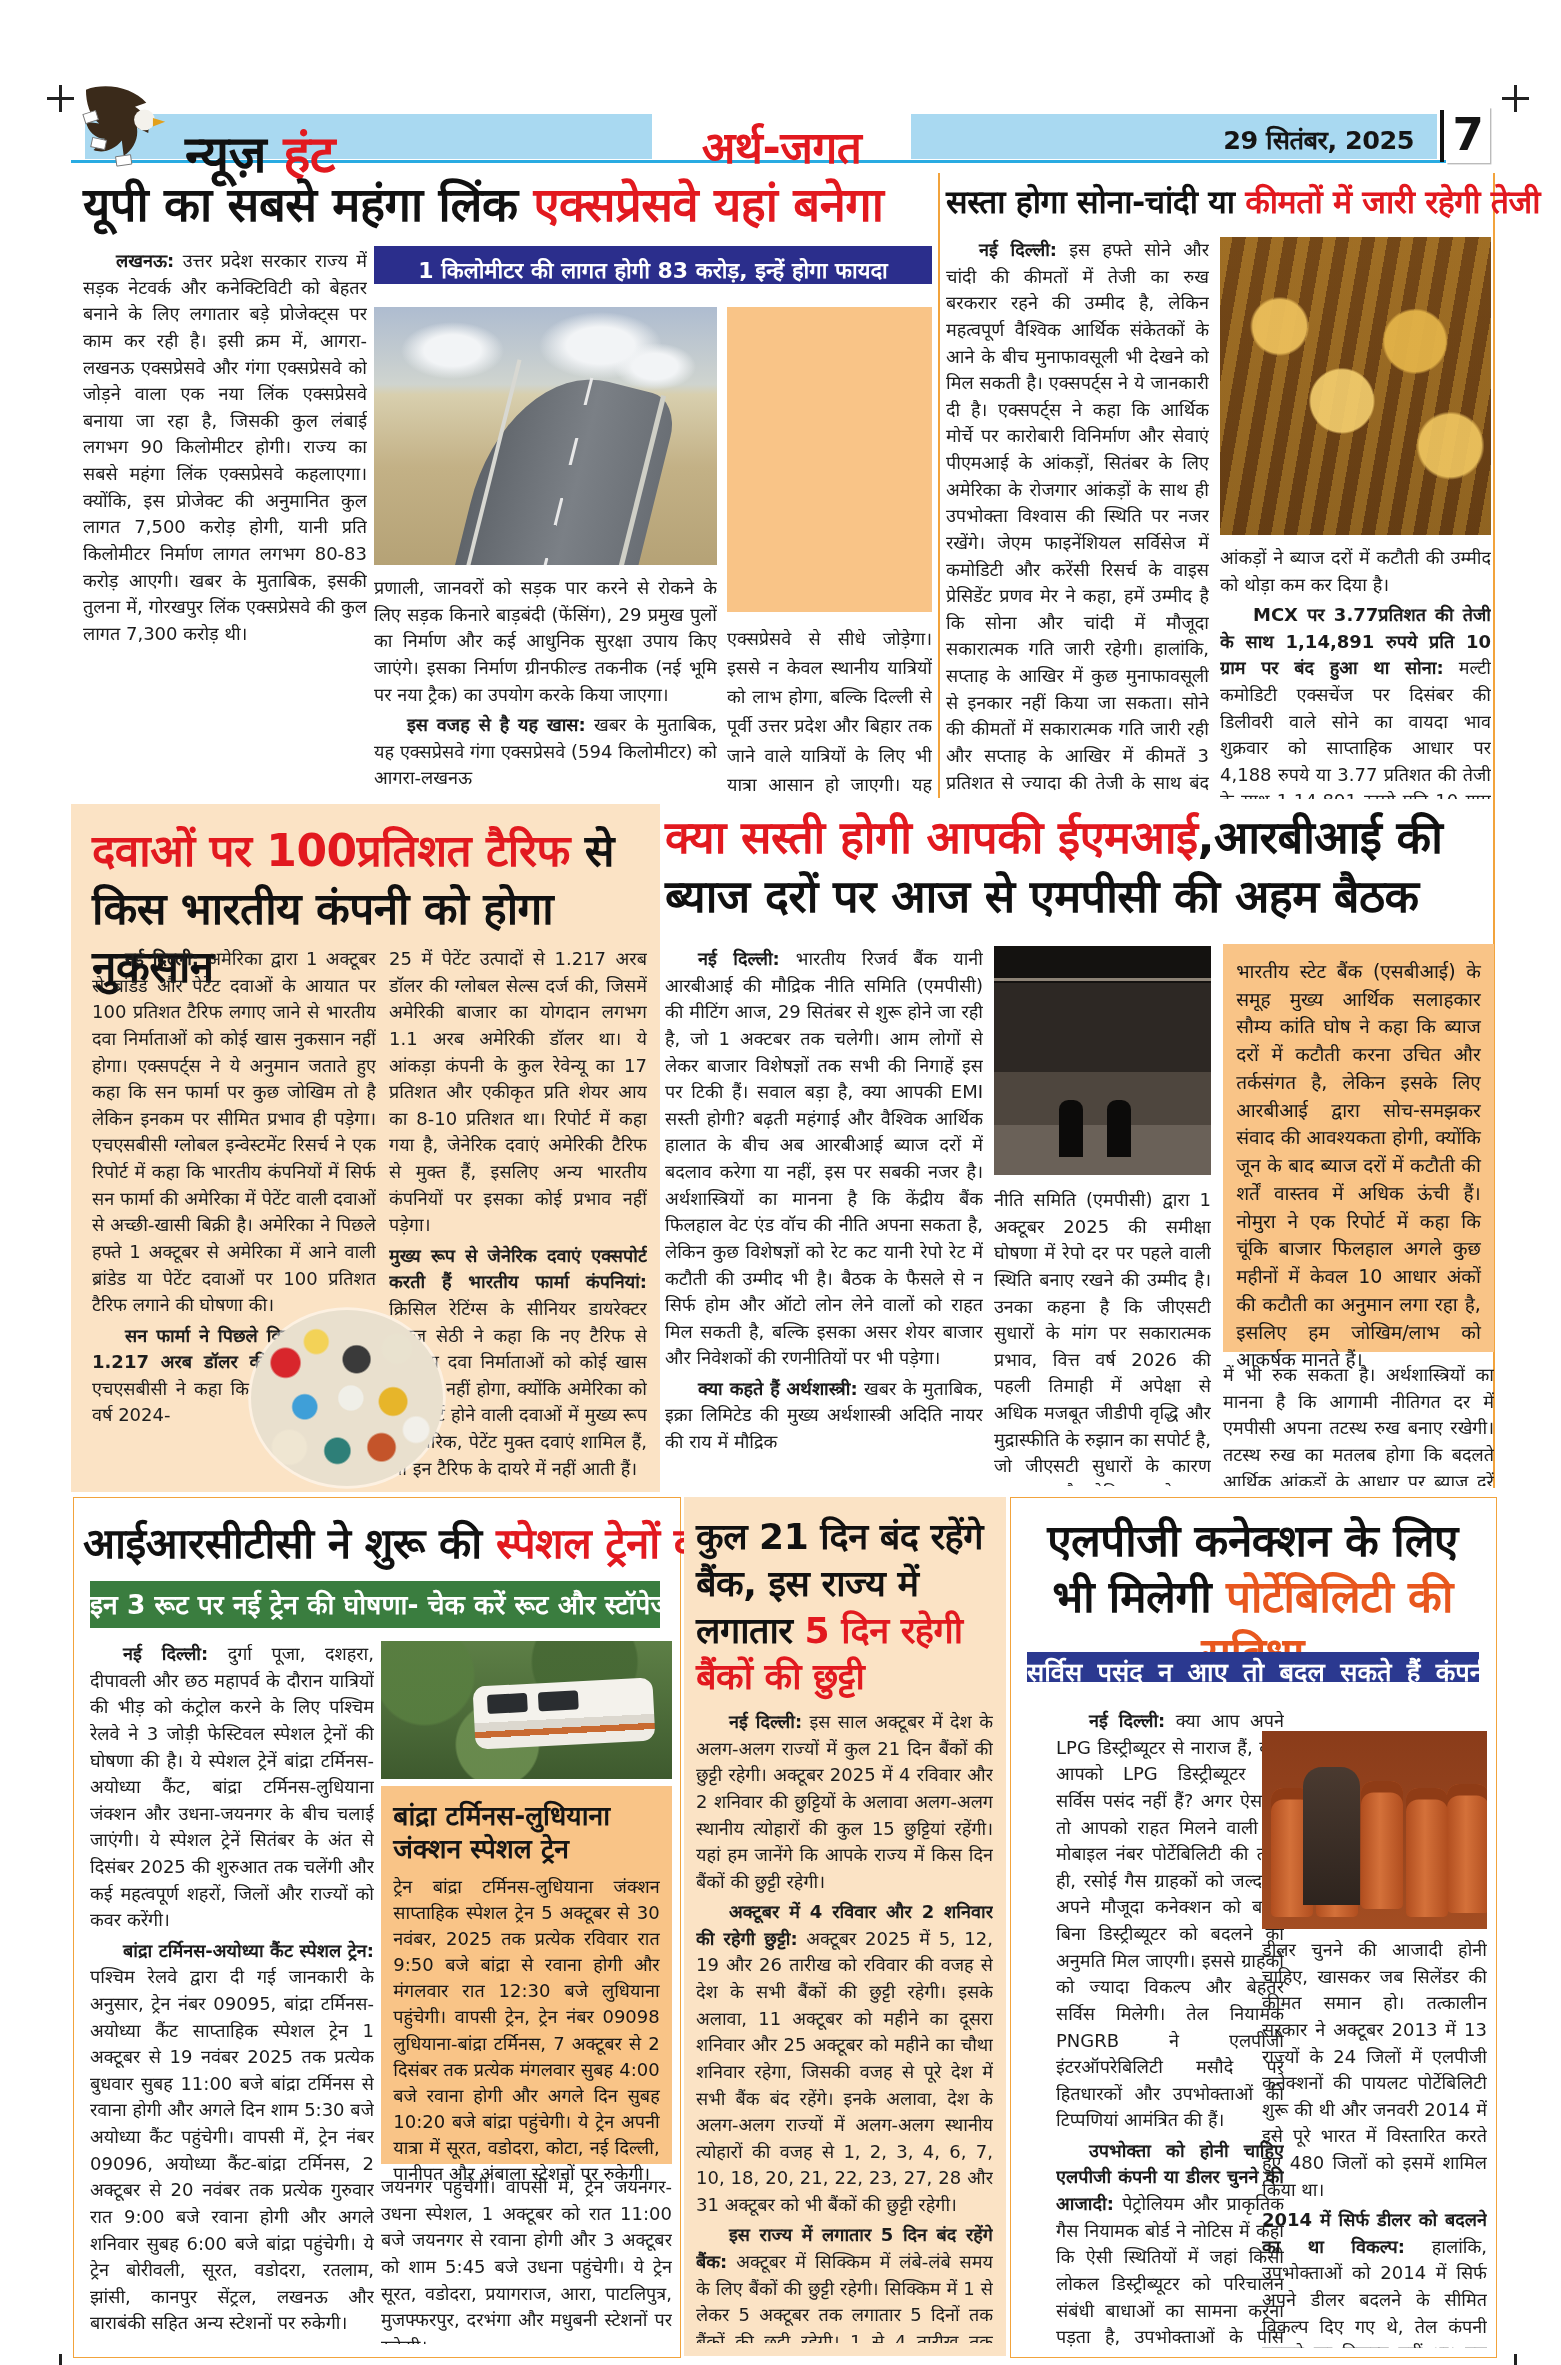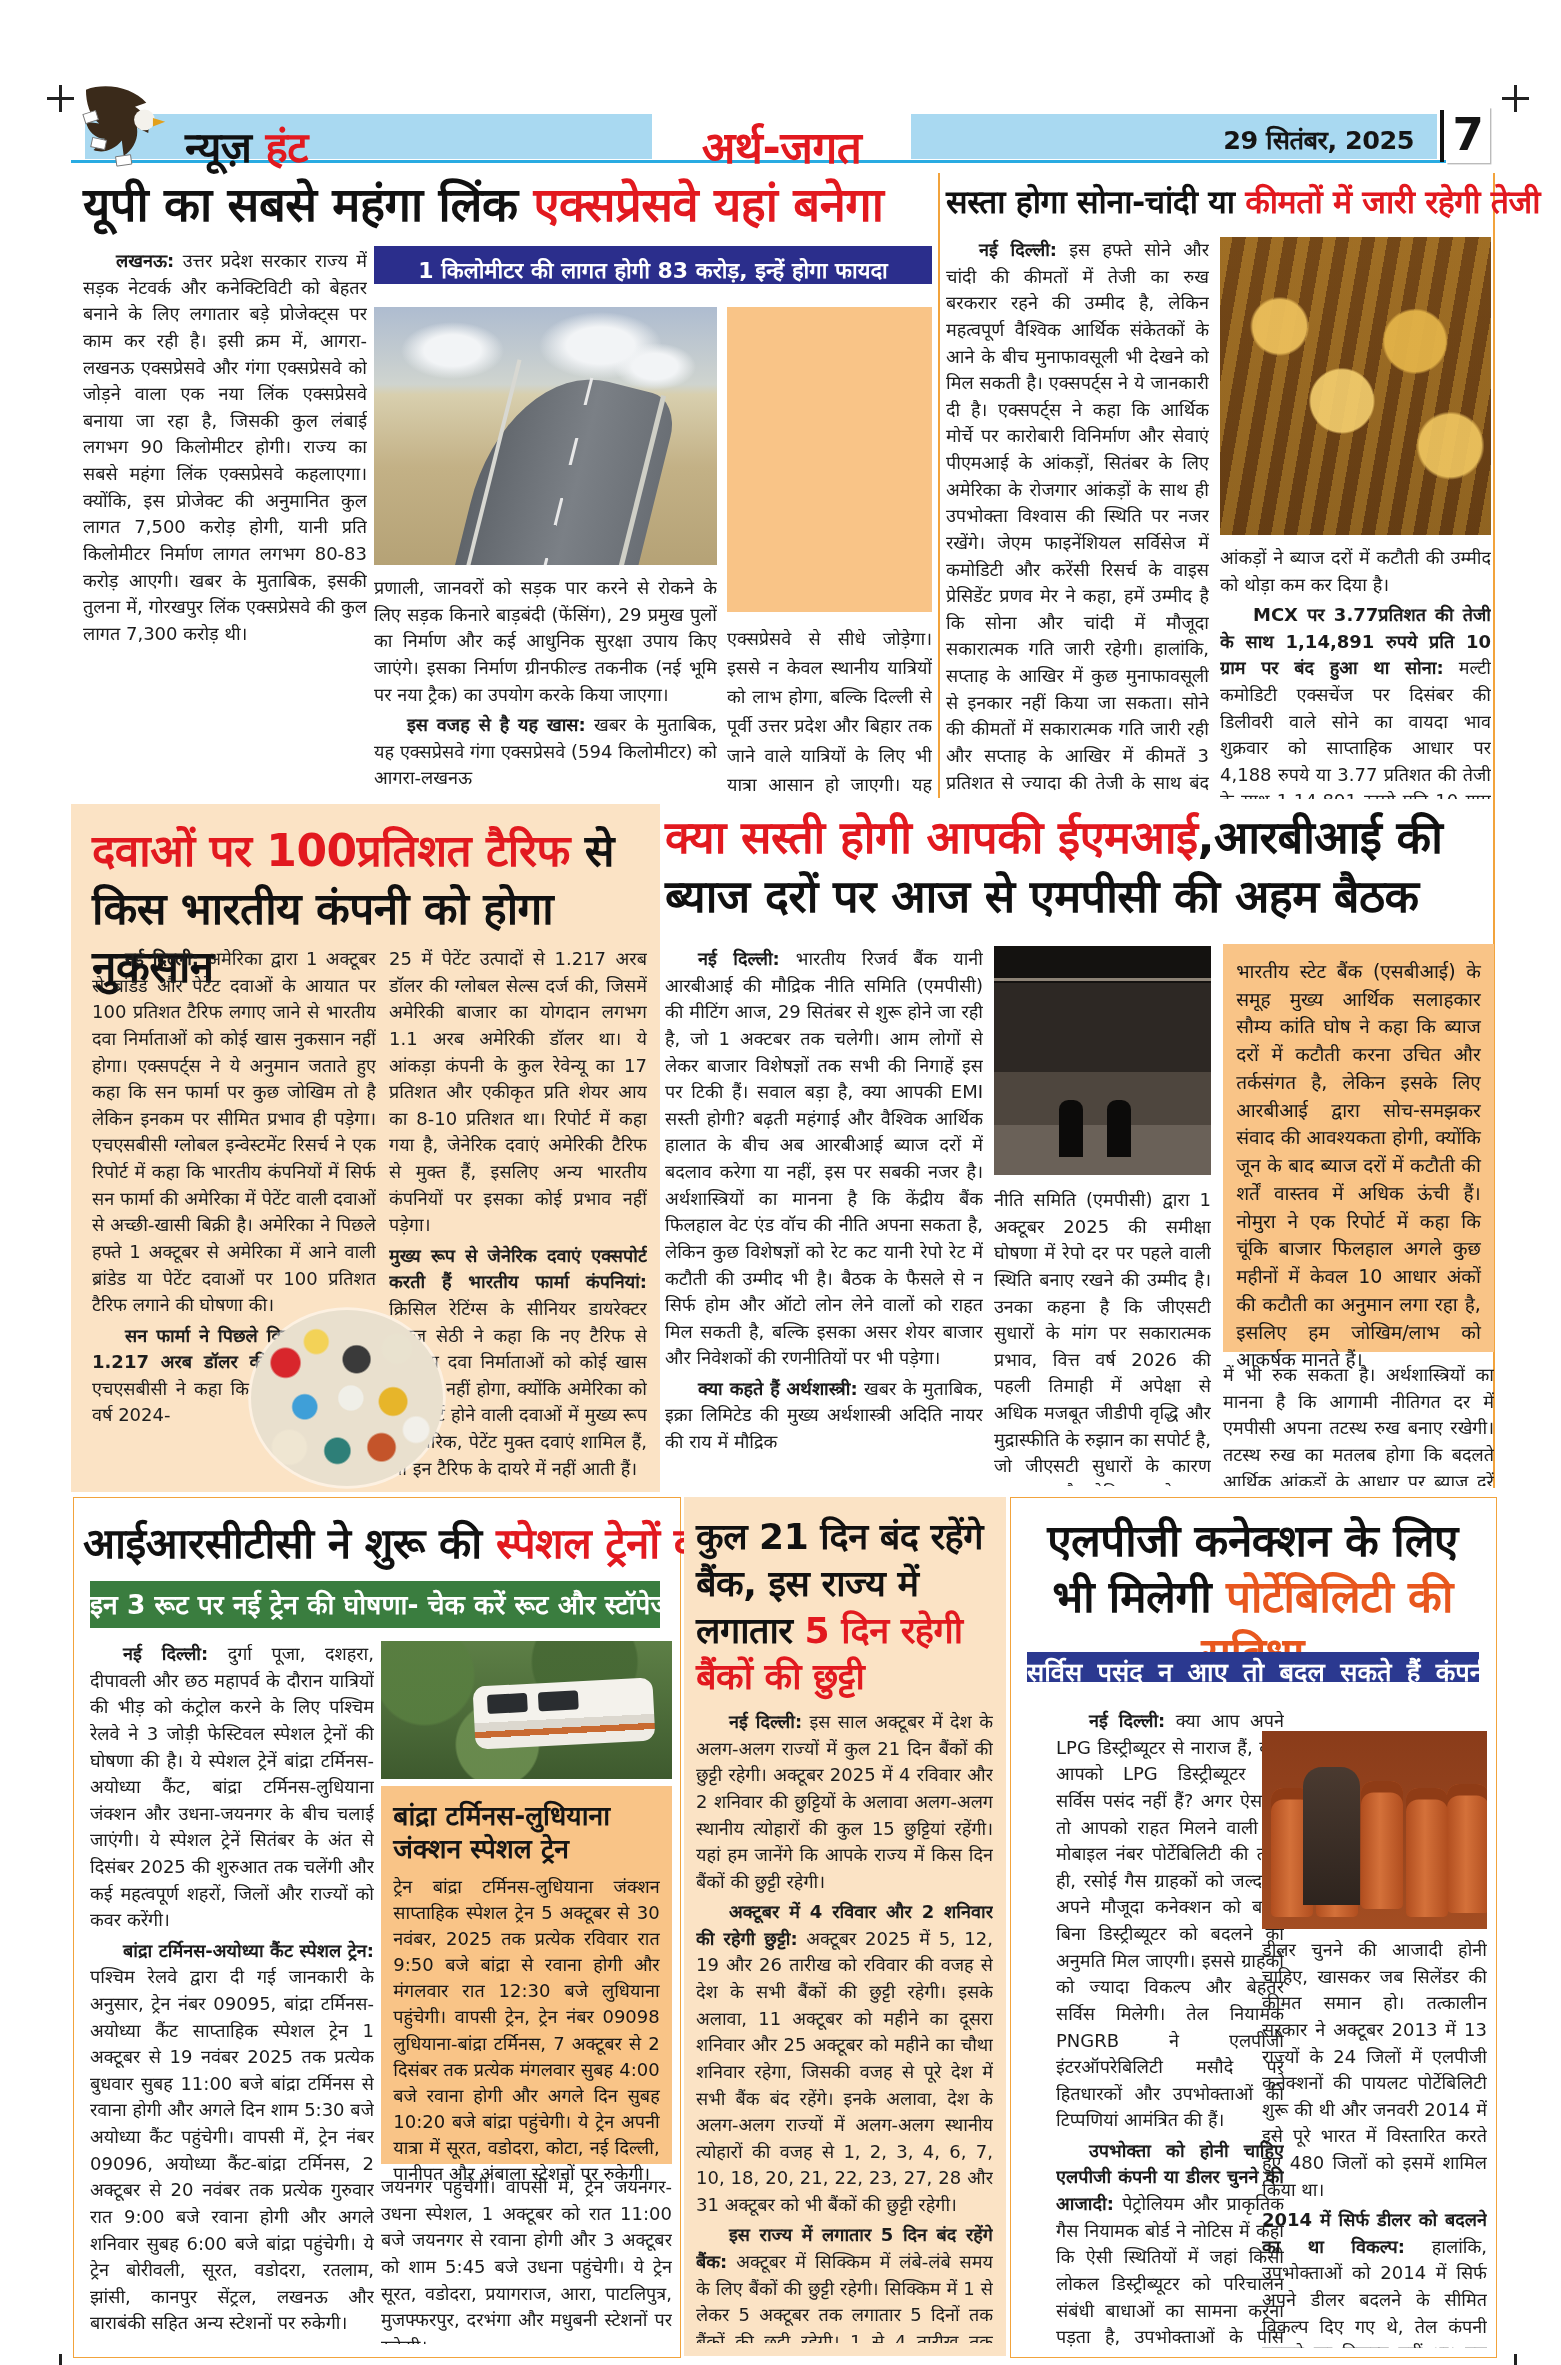--- a/index.html
+++ b/index.html
@@ -93,21 +93,21 @@
 
     <svg class="abs" style="left:78px;top:84px;" width="114" height="83" viewBox="0 0 120 88">
       <path d="M8 6 C30 -2 58 4 72 20 L60 24 C70 30 76 40 74 52 L62 46 C64 58 58 70 48 76 L46 60 C38 70 26 74 16 70 L28 58 C18 58 10 50 8 40 L22 42 C12 34 8 20 8 6 Z" fill="#3a2a1a"></path>
       <circle cx="70" cy="38" r="11" fill="#f4f2ec"></circle>
       <path d="M79 36 L92 40 L79 45 Z" fill="#e3a01c"></path>
       <rect x="6" y="30" width="14" height="10" fill="#fff" stroke="#777" transform="rotate(-18 13 35)"></rect>
       <rect x="14" y="58" width="15" height="10" fill="#fff" stroke="#777" transform="rotate(12 21 63)"></rect>
       <rect x="40" y="76" width="16" height="10" fill="#fff" stroke="#777" transform="rotate(-8 48 81)"></rect>
     </svg>
 
-    <div class="abs hl" style="left:185px;top:117px;font-size:42px;"><span class="blk">न्यूज़</span><span class="red"> हंट</span></div>
+    <div class="abs hl" style="left:185px;top:117px;font-size:51px;"><span class="blk">न्यूज़</span><span class="red"> हंट</span></div>
 
     <div class="abs hl red" style="left:655px;top:116px;width:253px;text-align:center;font-size:44px;">अर्थ-जगत</div>
 
     <div class="abs hl" style="left:1102px;top:122px;width:312px;text-align:right;font-size:25.5px;">29 सितंबर, 2025</div>
 
     <div class="abs" style="left:1440px;top:110px;width:3.8px;height:52px;background:#111;"></div>
     <div class="abs hl" style="left:1446px;top:107px;width:44px;height:56px;background:#fff;box-shadow:1.4px 1.4px 0 #bbb;font-size:45px;line-height:56px;text-align:center;">7</div>
   </header>
 
   <section>

